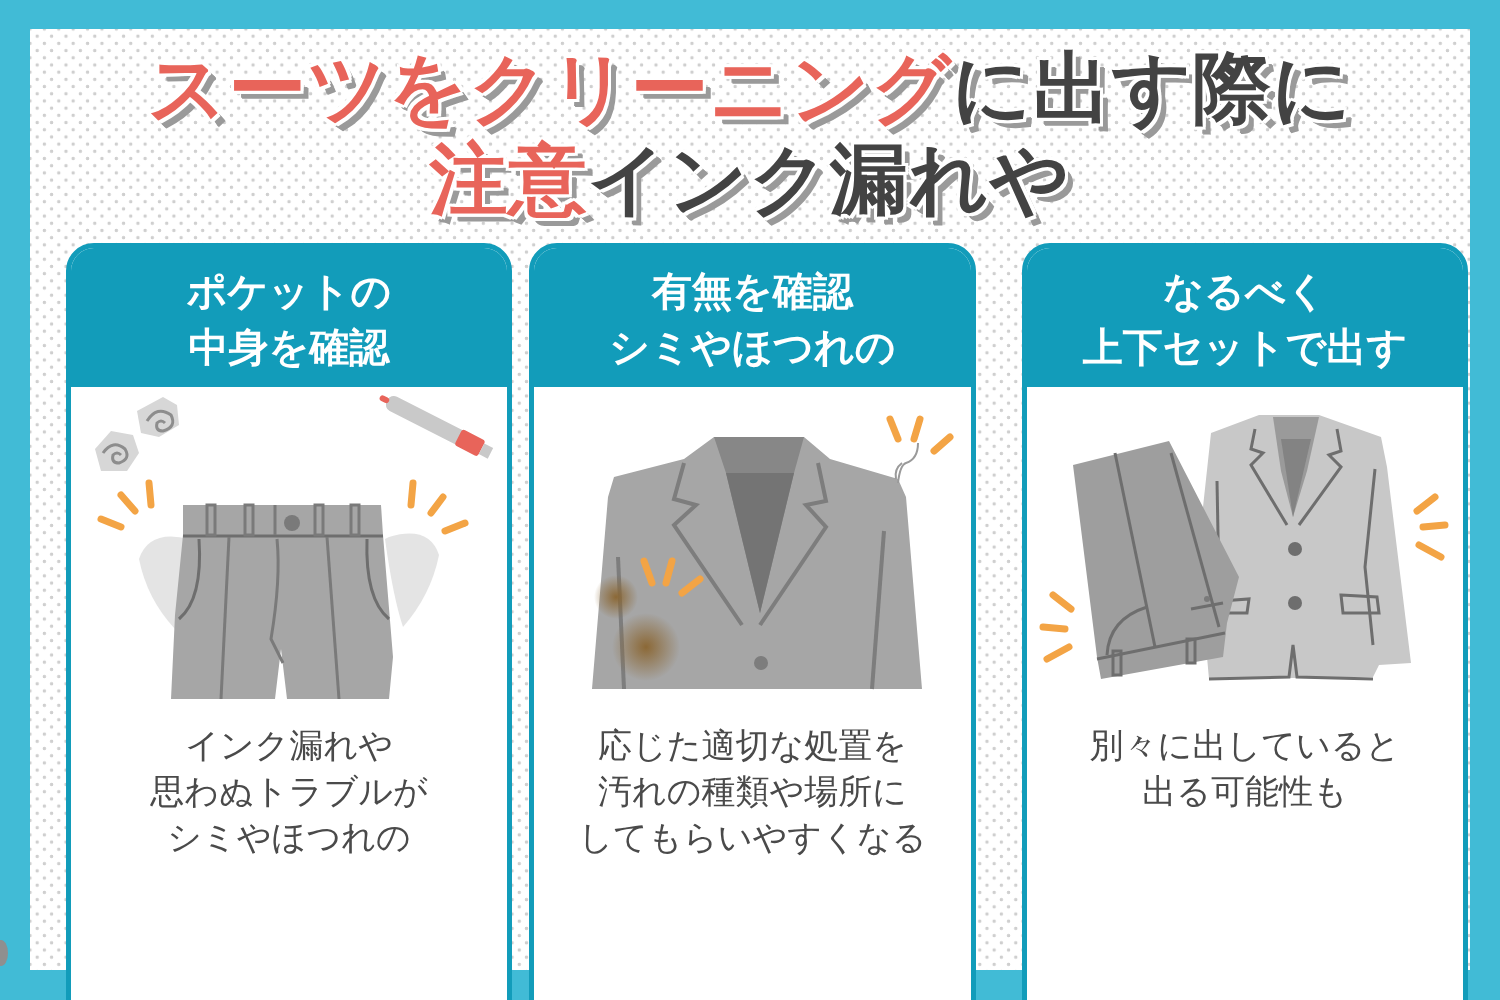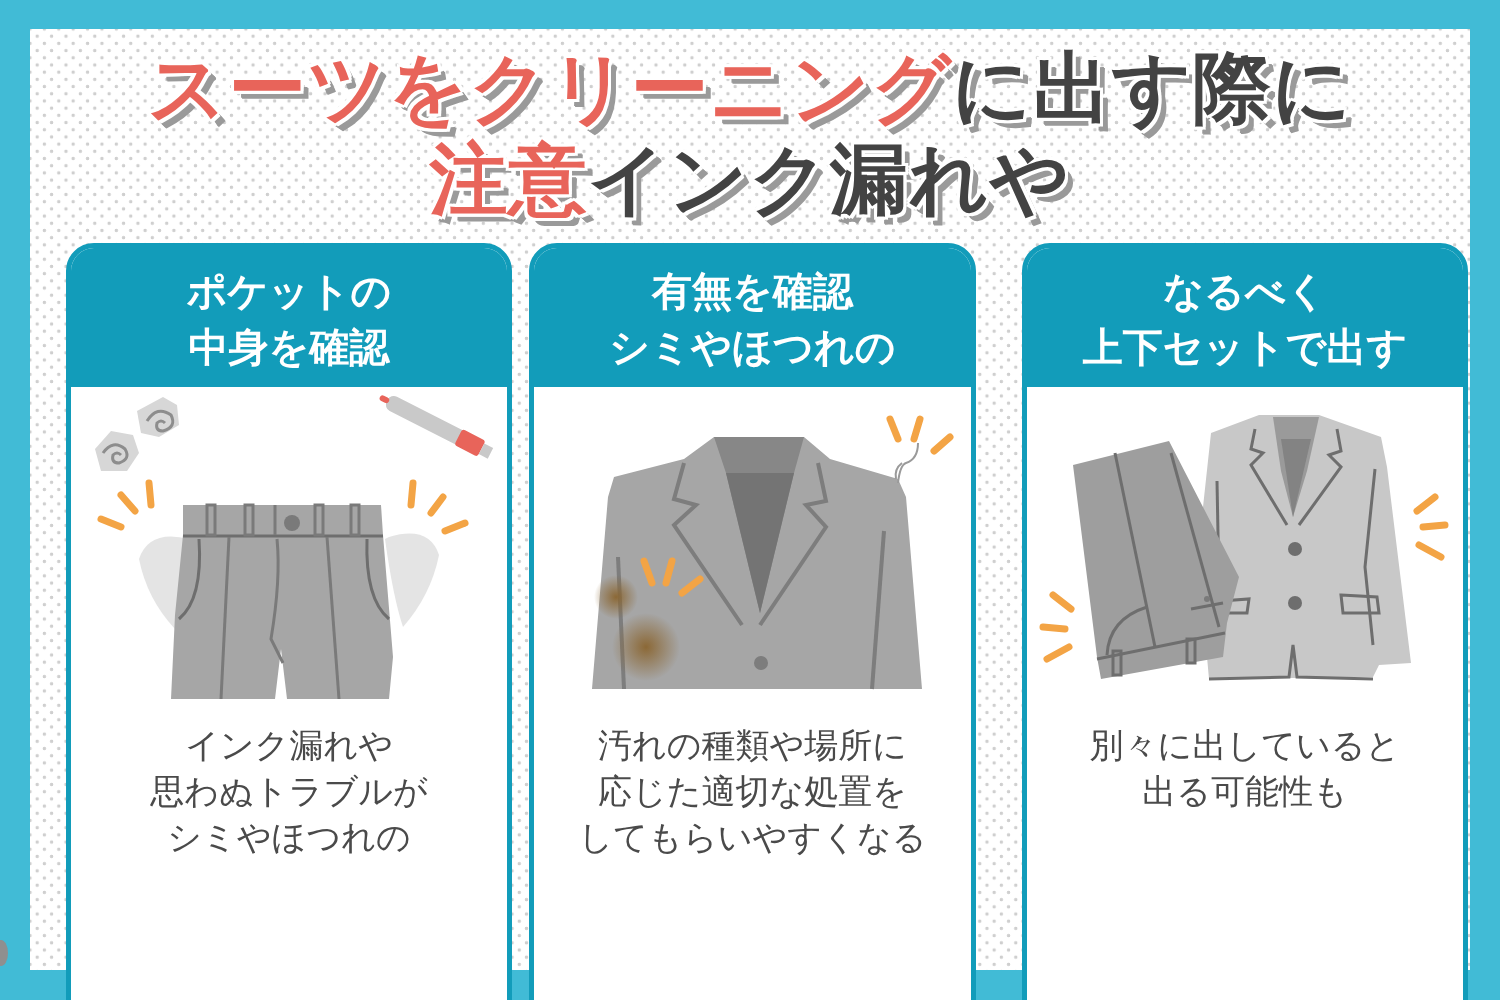--- a/index.html
+++ b/index.html
@@ -160,22 +160,22 @@
         <line x1="356" y1="32" x2="364" y2="52"></line>
         <line x1="386" y1="32" x2="380" y2="52"></line>
         <line x1="416" y1="50" x2="400" y2="64"></line>
         <line x1="110" y1="174" x2="118" y2="196"></line>
         <line x1="138" y1="174" x2="132" y2="196"></line>
         <line x1="166" y1="192" x2="148" y2="206"></line>
       </g>
     </svg>
   </div>
   <div class="card-text">
+    <div>応じた適切な処置を</div>
     <div>汚れの種類や場所に</div>
-    <div>応じた適切な処置を</div>
     <div>してもらいやすくなる</div>
   </div>
 </section>
 
 <section class="card" style="left:995px; width:446px;margin-left:27px;">
   <div class="card-header">
     <div>なるべく</div>
     <div>上下セットで出す</div>
   </div>
   <div class="card-illus">

